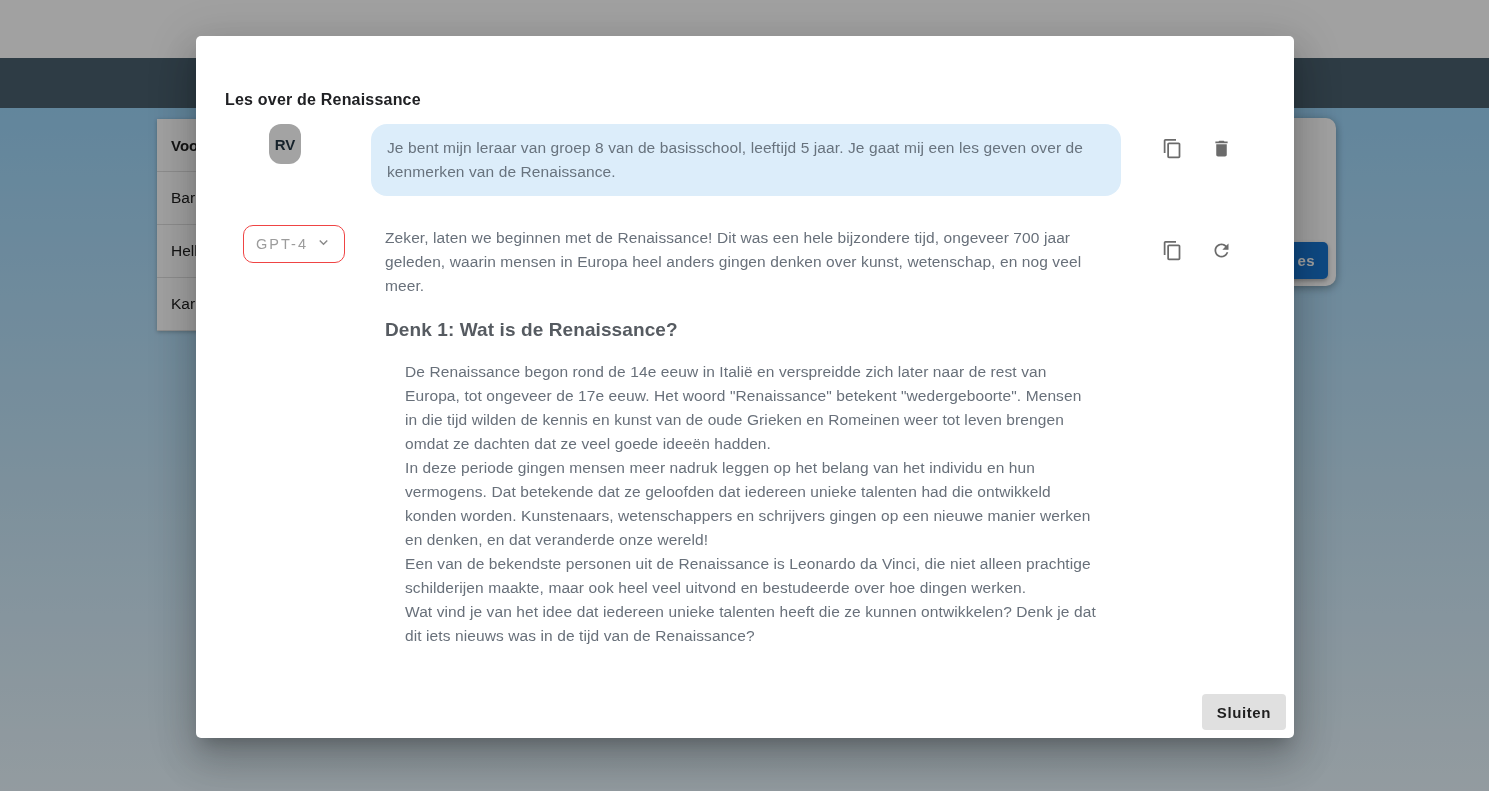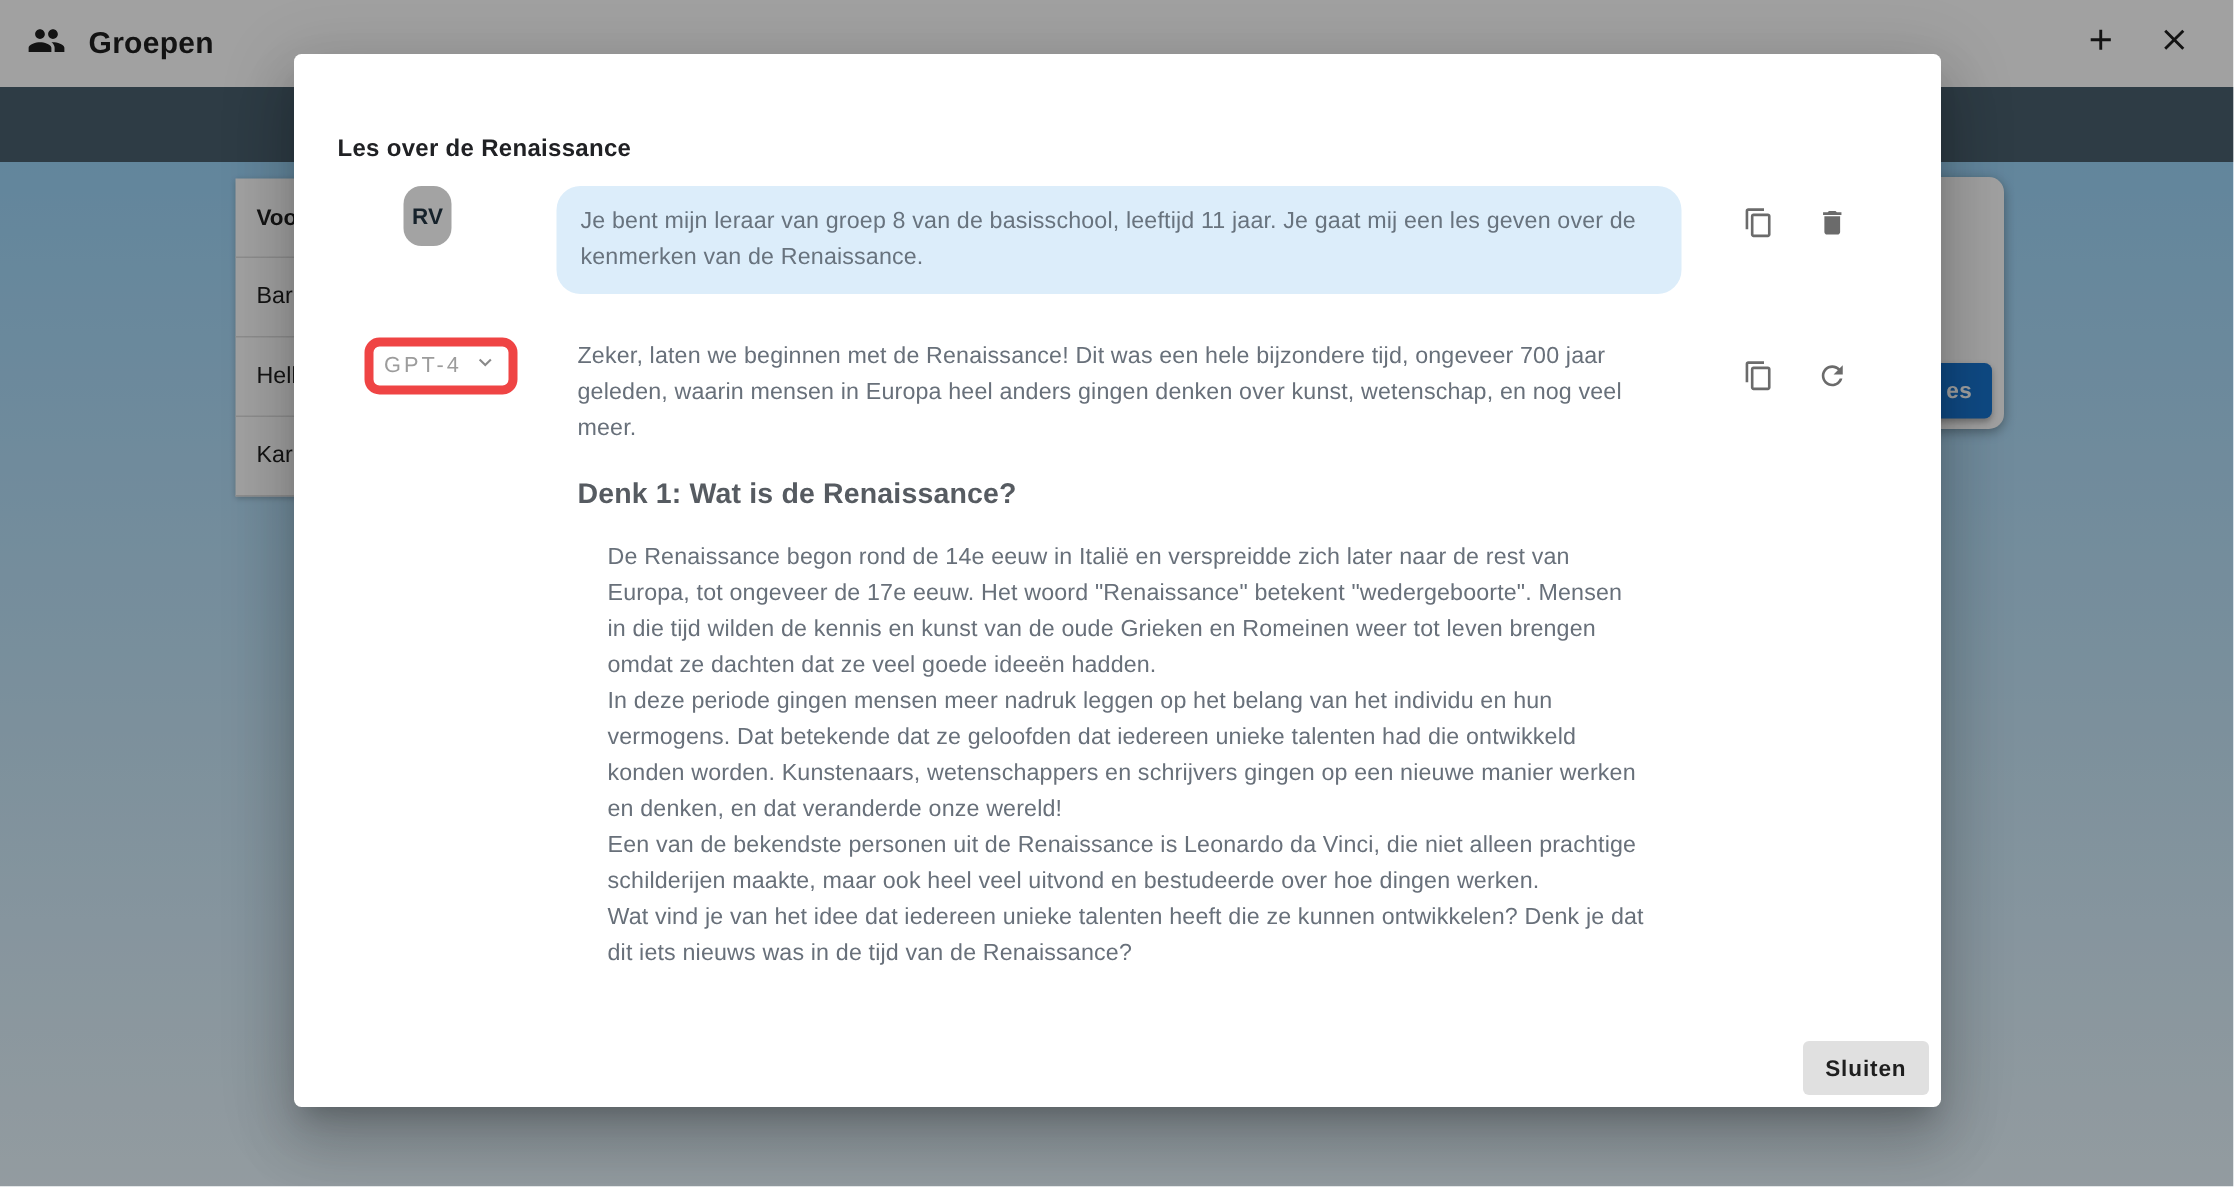--- a/index.html
+++ b/index.html
@@ -52,62 +52,40 @@
             border-radius:16px; padding:12px 16px; font-size:15.5px; line-height:24px;
             color:#68737e; letter-spacing:.1px; }
 
   .actions { position:absolute; display:flex; gap:28px; }
   .actions-user { left:966px; top:102px; }
   .actions-ai   { left:966px; top:204px; }
   .icon-btn { width:21px; height:21px; cursor:pointer; }
   .icon-btn svg { width:21px; height:21px; fill:#6b6b6b; }
 
   .model-select { position:absolute; left:47px; top:189px; width:102px; height:38px;
-                  border:6px solid #ef4444; border-radius:10px; background:#fff;
+                  border:1px solid #ef4444; border-radius:10px; background:#fff;
                   display:flex; align-items:center; justify-content:center; gap:7px; cursor:pointer; }
   .model-select .label { font-size:14.5px; color:#9c9c9c; letter-spacing:2px; }
   .model-select svg { width:17px; height:17px; fill:#8a8a8a; }
 
   .ai-text { position:absolute; left:189px; top:190px; width:712px; font-size:15.5px;
              line-height:24px; color:#68707a; letter-spacing:.1px; }
   .ai-text .intro { margin:0; }
   .ai-text h3 { margin:17px 0 15px; font-size:19px; line-height:30px; font-weight:700; color:#565b61; }
   .ai-text .body-block { white-space:pre-line;margin-left:20px; }
 
   .close-btn { position:absolute; right:8px; bottom:8px; height:36px; padding:0 15px;
                background:#e0e0e0; border:none; border-radius:4px; font-family:inherit;
                font-size:15px; font-weight:600; color:#1f1f1f; letter-spacing:.6px; cursor:pointer;margin-left:48px; }
 </style>
 </head>
 <body>
 
 <div class="page">
 
-  <div class="appbar">
-    <div class="brand">
-      <span>
-        <svg viewBox="0 0 24 24">
-            <path d="M16 11c1.66 0 2.99-1.34 2.99-3S17.66 5 16 5c-1.66 0-3 1.34-3 3s1.34 3 3 3zm-8 0c1.66 0 2.99-1.34 2.99-3S9.66 5 8 5C6.34 5 5 6.34 5 8s1.34 3 3 3zm0 2c-2.33 0-7 1.17-7 3.5V19h14v-2.5c0-2.33-4.67-3.5-7-3.5zm8 0c-.29 0-.62.02-.97.05 1.16.84 1.97 1.97 1.97 3.45V19h6v-2.5c0-2.33-4.67-3.5-7-3.5z"></path>
-          </svg>
-      </span>
-      <span class="appbar-title">Groepen</span>
-    </div>
-    <div class="appbar-actions">
-      <span>
-        <svg viewBox="0 0 24 24">
-            <path d="M19 13h-6v6h-2v-6H5v-2h6V5h2v6h6v2z"></path>
-          </svg>
-      </span>
-      <span>
-        <svg viewBox="0 0 24 24">
-            <path d="M19 6.41 17.59 5 12 10.59 6.41 5 5 6.41 10.59 12 5 17.59 6.41 19 12 13.41 17.59 19 19 17.59 13.41 12z"></path>
-          </svg>
-      </span>
-    </div>
-  </div>
 
   <div class="subbar"></div>
 
   <div class="content">
     <div class="bg-table">
       <div class="bg-row header">
         <span>Voo</span>
       </div>
       <div class="bg-row">
         <span>Bar</span>
@@ -128,21 +106,21 @@
   </div>
 </div>
 
 <div class="overlay"></div>
 
 <div class="modal">
 
   <div class="m-title">Les over de Renaissance</div>
 
   <div class="avatar">RV</div>
-  <div class="bubble">Je bent mijn leraar van groep 8 van de basisschool, leeftijd 11 jaar. Je gaat mij een les geven over de kenmerken van de Renaissance.</div>
+  <div class="bubble">Je bent mijn leraar van groep 8 van de basisschool, leeftijd 5 jaar. Je gaat mij een les geven over de kenmerken van de Renaissance.</div>
   <div class="actions actions-user">
     <span class="icon-btn">
       <svg viewBox="0 0 24 24">
           <path d="M16 1H4c-1.1 0-2 .9-2 2v14h2V3h12V1zm3 4H8c-1.1 0-2 .9-2 2v14c0 1.1.9 2 2 2h11c1.1 0 2-.9 2-2V7c0-1.1-.9-2-2-2zm0 16H8V7h11v14z"></path>
         </svg>
     </span>
     <span class="icon-btn">
       <svg viewBox="0 0 24 24">
           <path d="M6 19c0 1.1.9 2 2 2h8c1.1 0 2-.9 2-2V7H6v12zM19 4h-3.5l-1-1h-5l-1 1H5v2h14V4z"></path>
         </svg>

